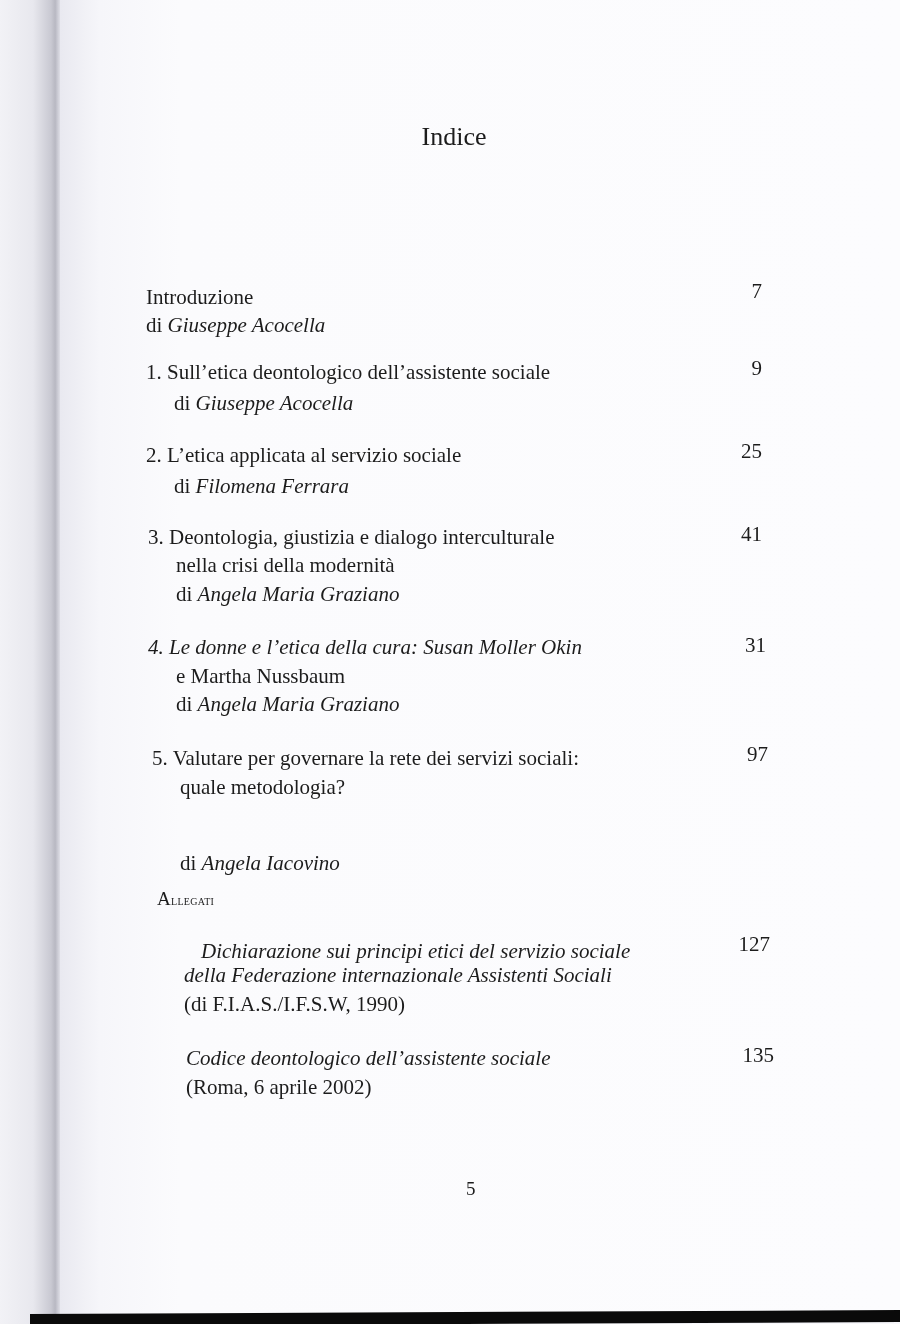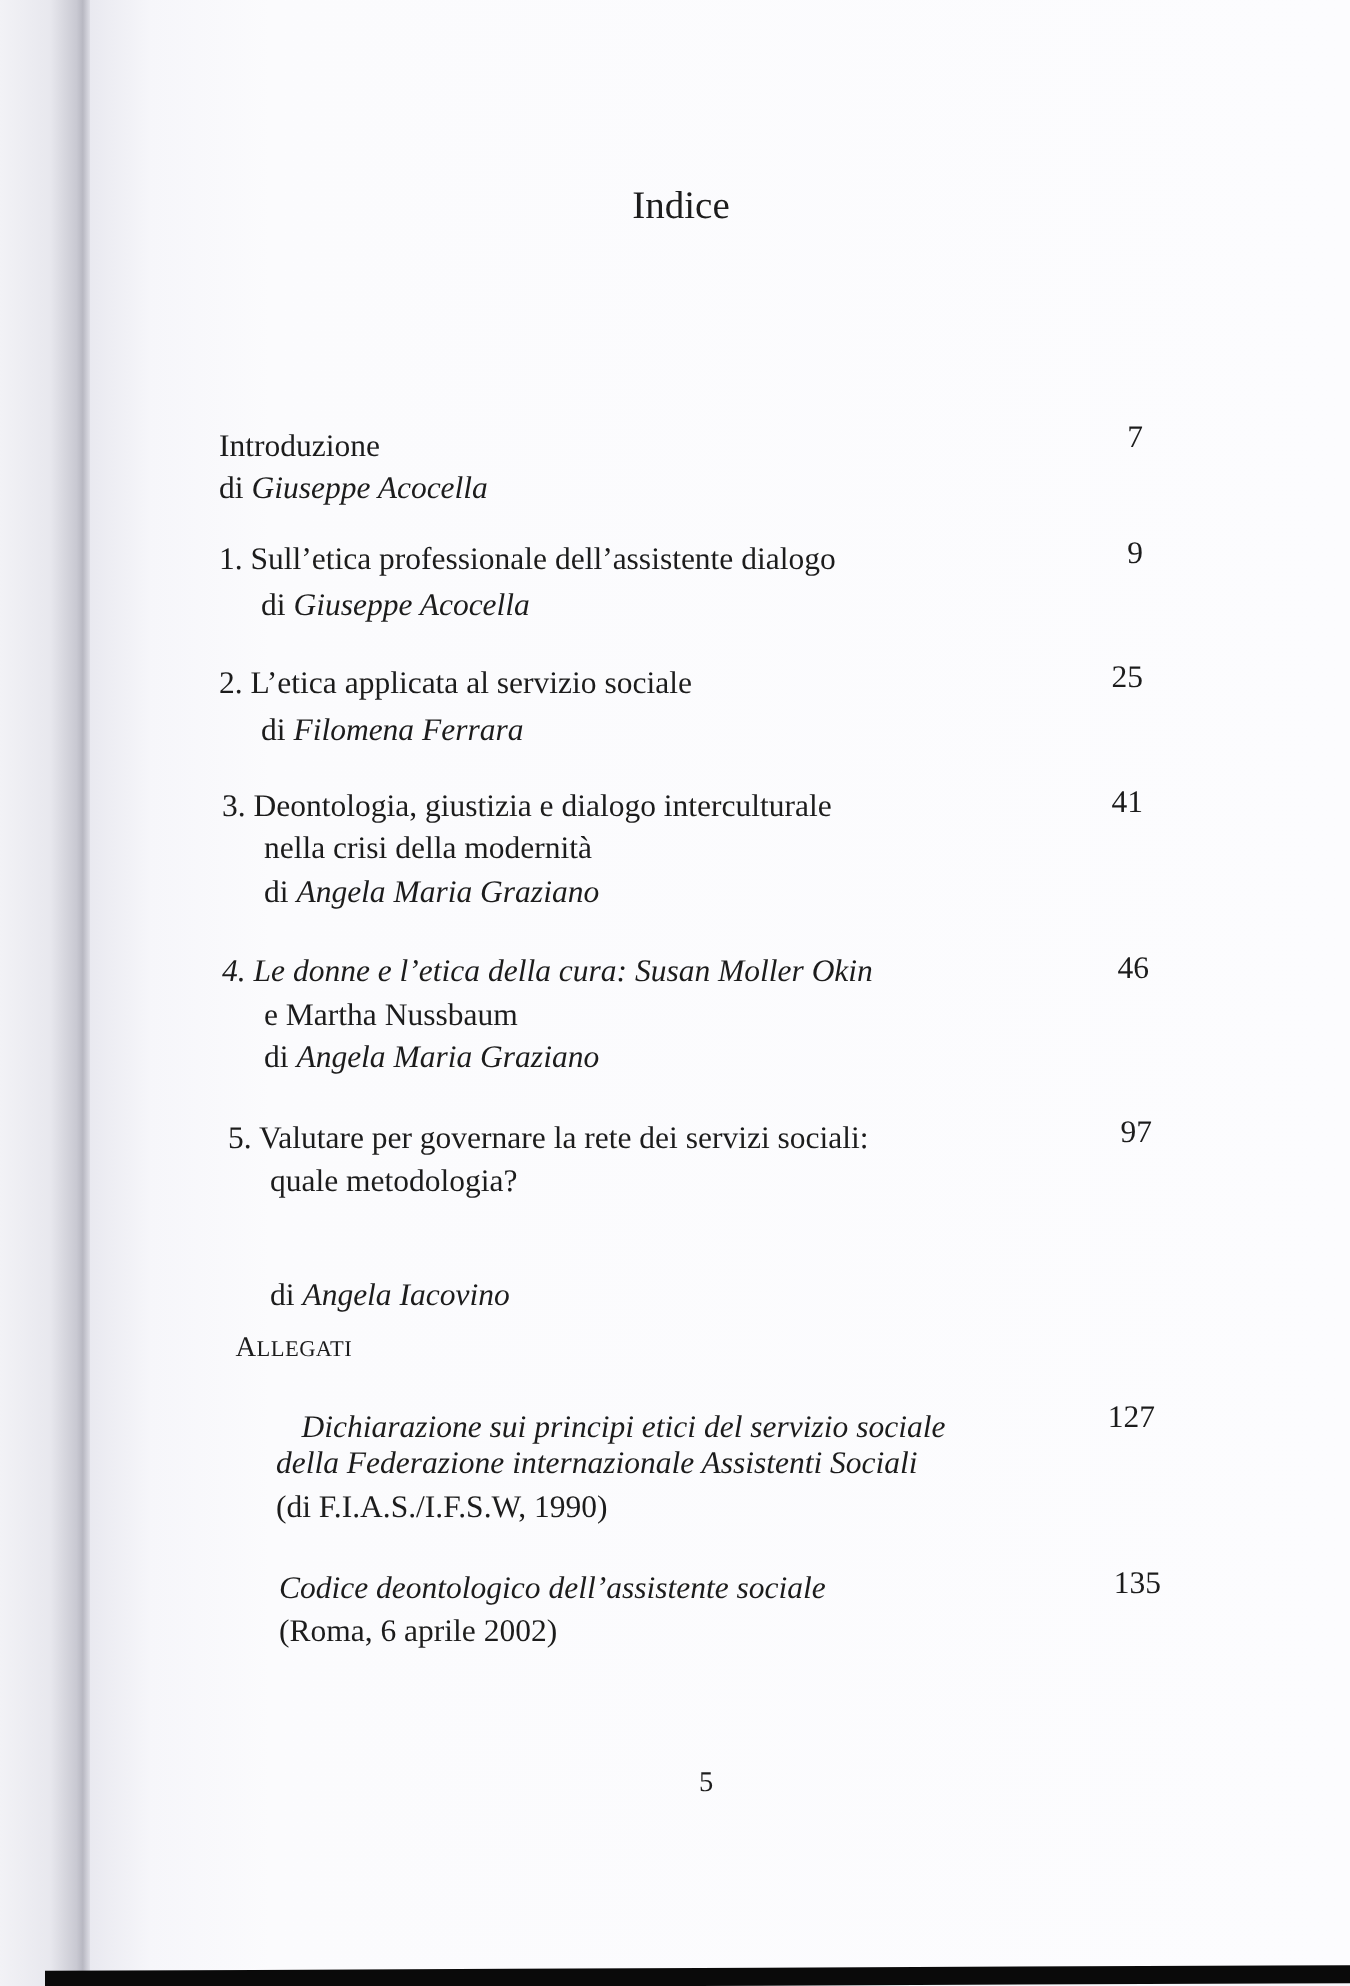--- a/index.html
+++ b/index.html
@@ -27,40 +27,40 @@
       text-align: center; font-size: 26px;
     }
     .entry { position: absolute; left: 0; width: 900px; font-size: 21px; line-height: 27px; }
     .entry .line { position: absolute; white-space: nowrap; }
     .entry .page-num { position: absolute; white-space: nowrap; text-align: right; }
     .ital { font-style: italic; }
     .section-label {
       position: absolute; left: 157px; top: 888px; font-size: 19px; letter-spacing: 0.3px;
     }
     .section-label .big { font-size: 19px; }
-    .section-label .small { font-size: 15px; }
+    .section-label .small { font-size: 10px; }
     .folio { position: absolute; left: 466px; top: 1178px; font-size: 19px; }
   </style>
 </head>
 <body>
 
 <div class="binding"></div>
 <div class="page"></div>
 <div class="bottom-edge"></div>
 
 <div class="title">Indice</div>
 
 <div class="entry" style="top:284px;">
   <span class="line" style="left:146px;top:0;">Introduzione</span>
   <span class="line" style="left:146px;top:28px;"><span>di</span> <span class="ital">Giuseppe Acocella</span></span>
   <span class="page-num" style="right:138px;top:-6px;">7</span>
 </div>
 
 <div class="entry" style="top:359px;">
-  <span class="line" style="left:146px;top:0;"><span>1.</span> <span>Sull’etica professionale dell’assistente dialogo</span></span>
+  <span class="line" style="left:146px;top:0;"><span>1.</span> <span>Sull’etica deontologico dell’assistente sociale</span></span>
   <span class="line" style="left:174px;top:31px;"><span>di</span> <span class="ital">Giuseppe Acocella</span></span>
   <span class="page-num" style="right:138px;top:-4px;">9</span>
 </div>
 
 <div class="entry" style="top:442px;">
   <span class="line" style="left:146px;top:0;"><span>2.</span> <span>L’etica applicata al servizio sociale</span></span>
   <span class="line" style="left:174px;top:31px;"><span>di</span> <span class="ital">Filomena Ferrara</span></span>
   <span class="page-num" style="right:138px;top:-4px;">25</span>
 </div>
 
@@ -68,21 +68,21 @@
   <span class="line" style="left:148px;top:0;"><span>3.</span> <span>Deontologia, giustizia e dialogo interculturale</span></span>
   <span class="line" style="left:176px;top:28px;">nella crisi della modernità</span>
   <span class="line" style="left:176px;top:57px;"><span>di</span> <span class="ital">Angela Maria Graziano</span></span>
   <span class="page-num" style="right:138px;top:-3px;">41</span>
 </div>
 
 <div class="entry" style="top:634px;">
   <span class="line" style="left:148px;top:0;font-style:italic;"><span>4.</span> <span>Le donne e l’etica della cura: Susan Moller Okin</span></span>
   <span class="line" style="left:176px;top:29px;">e Martha Nussbaum</span>
   <span class="line" style="left:176px;top:57px;"><span>di</span> <span class="ital">Angela Maria Graziano</span></span>
-  <span class="page-num" style="right:134px;top:-2px;">46</span>
+  <span class="page-num" style="right:134px;top:-2px;">31</span>
 </div>
 
 <div class="entry" style="top:745px;">
   <span class="line" style="left:152px;top:0;"><span>5.</span> <span>Valutare per governare la rete dei servizi sociali:</span></span>
   <span class="line" style="left:180px;top:29px;">quale metodologia?</span>
   <span class="line" style="left:180px;top:57px;margin-top:48px;"><span>di</span> <span class="ital">Angela Iacovino</span></span>
   <span class="page-num" style="right:132px;top:-4px;">97</span>
 </div>
 
 <div class="section-label"><span class="big">A</span><span class="small">LLEGATI</span></div>

